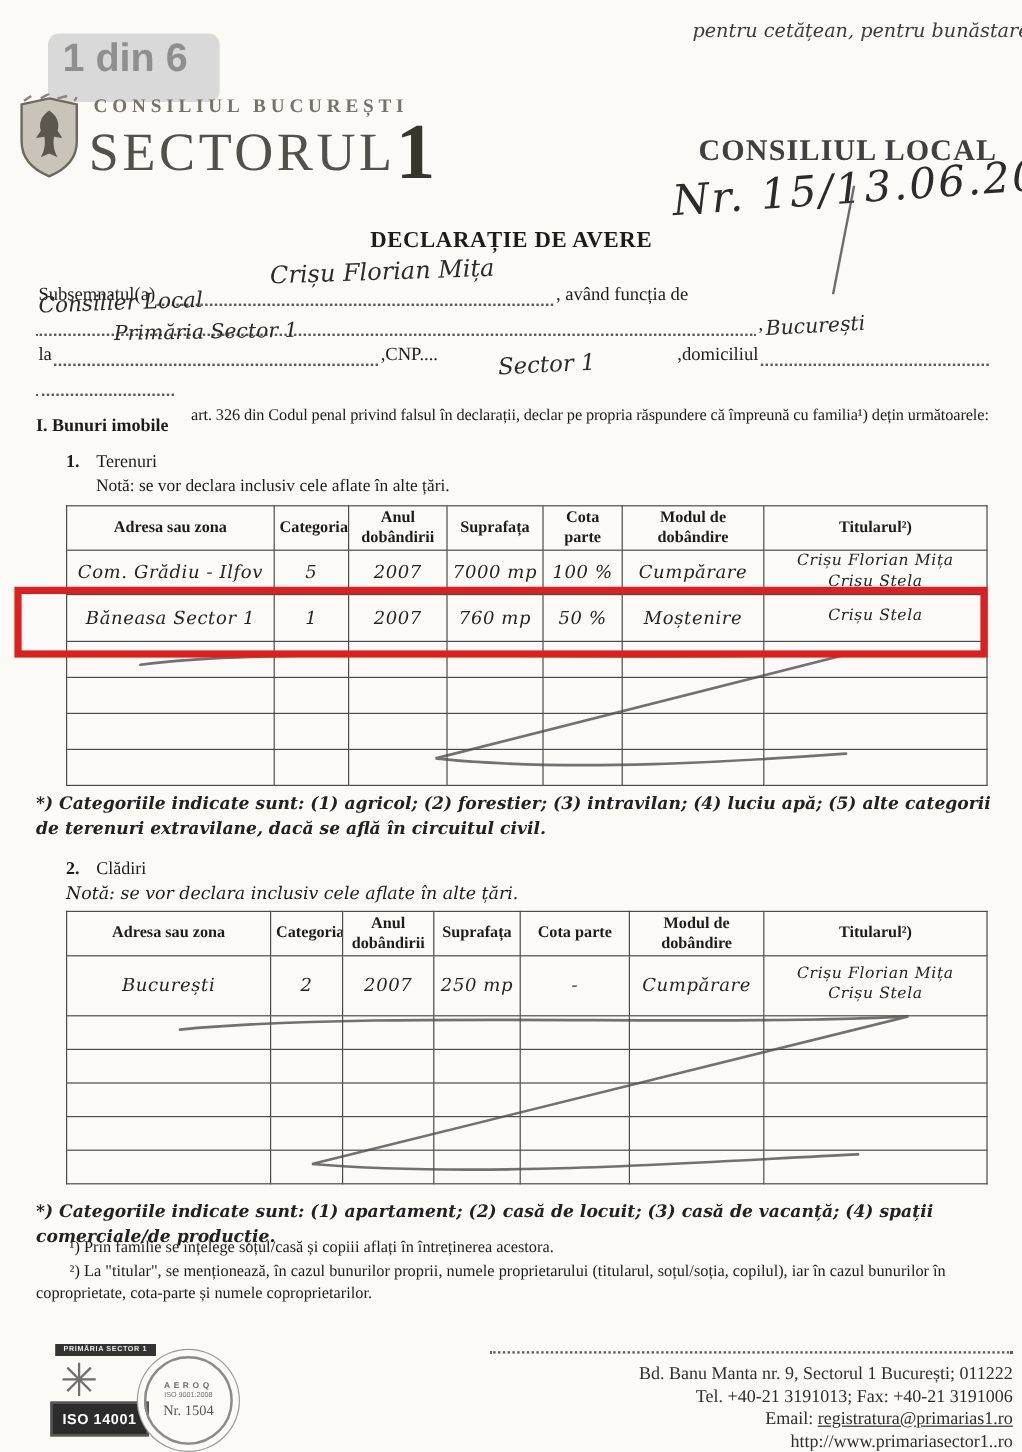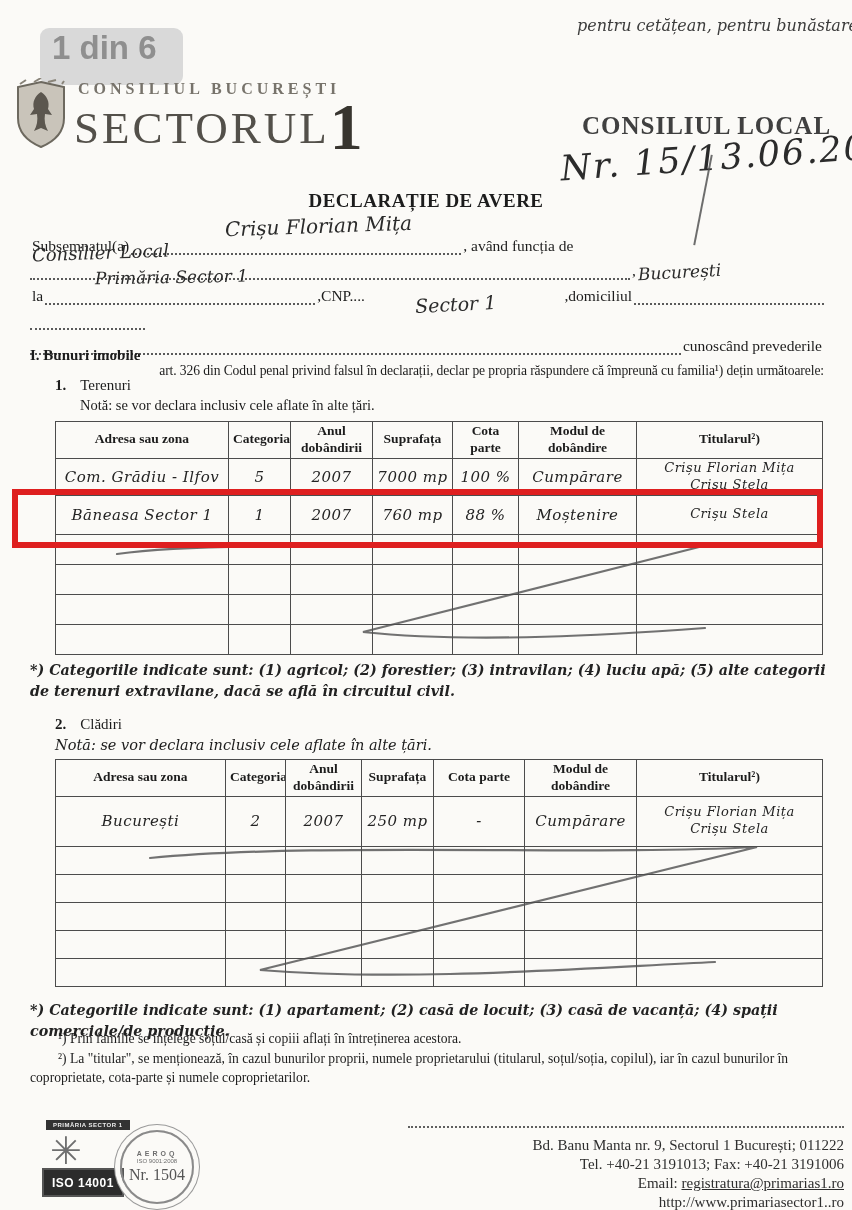--- a/index.html
+++ b/index.html
@@ -97,21 +97,21 @@
     padding:6px 8px 5px;letter-spacing:.5px;border:2px solid #555;
   }
   .seal{
     position:absolute;left:120px;top:1130px;width:70px;height:70px;border-radius:50%;
     border:2px solid #8a8a8a;box-shadow:0 0 0 5px #fbfaf7,0 0 0 6px #9a9a9a;
     display:flex;flex-direction:column;align-items:center;justify-content:center;
     color:#6e6e6e;font-family:"Liberation Sans",sans-serif;text-align:center;
   }
   .seal .org{font-size:7px;letter-spacing:3px;font-weight:bold;}
   .seal .std{font-size:6px;margin-top:1px;}
-  .seal .nr{font-size:16px;font-family:"Liberation Serif",serif;margin-top:2px;color:#555;}
+  .seal .nr{font-size:12px;font-family:"Liberation Serif",serif;margin-top:2px;color:#555;}
   .cert-text{
     position:absolute;left:212px;top:1133px;width:262px;
     font-family:"Liberation Sans",sans-serif;font-size:8.6px;line-height:11.5px;
     color:#8c8c8c;letter-spacing:.4px;text-align:justify;
   }
   .addr{
     position:absolute;right:8px;top:1126px;width:436px;text-align:right;
     font-size:15px;line-height:19px;color:#2e2e2e;
   }
   .addr .dots{border-top:2.5px dotted #5f5f5f;margin-bottom:8px;}
@@ -159,24 +159,20 @@
       <span class="grow"></span>
       <span class="ilabel">,domiciliul</span>
       <span class="leader" style="width:190px"></span>
       <span class="hw-over hand" style="left:65px;top:-13px;font-size:17px;transform:rotate(-1deg)">Primăria Sector 1</span>
       <span class="hw-over hand" style="left:608px;top:-18px;font-size:17px;transform:rotate(-3deg)">București</span>
     </div>
     <div class="irow">
       <span class="leader" style="width:115px"></span>
       <span class="hw-over hand" style="left:385px;top:-12px;font-size:19px;transform:rotate(-3deg)">Sector 1</span>
     </div>
-    <div class="irow">
-      <span class="leader grow"></span>
-      <span class="ilabel">cunoscând prevederile</span>
-    </div>
     <div class="legal">art. 326 din Codul penal privind falsul în declarații, declar pe propria răspundere că împreună cu familia¹) dețin următoarele:</div>
   </div>
 
   <div class="sec-title" style="top:347px">I. Bunuri imobile</div>
   <div class="sub-head" style="top:377px">
     <b>1.</b><span>Terenuri</span>
   </div>
   <div class="note" style="left:80px;top:397px">Notă: se vor declara inclusiv cele aflate în alte țări.</div>
 
   <table class="decl" style="top:421px">
@@ -207,21 +203,21 @@
       <td class="hw-cell">100 %</td>
       <td class="hw-cell">Cumpărare</td>
       <td class="hw-cell titular">Crișu Florian Mița
 Crișu Stela</td>
     </tr>
     <tr style="height:39px">
       <td class="hw-cell">Băneasa Sector 1</td>
       <td class="hw-cell">1</td>
       <td class="hw-cell">2007</td>
       <td class="hw-cell">760 mp</td>
-      <td class="hw-cell">88 %</td>
+      <td class="hw-cell">50 %</td>
       <td class="hw-cell">Moștenire</td>
       <td class="hw-cell titular">Crișu Stela</td>
     </tr>
     <tr style="height:30px">
           <td></td>
           <td></td>
           <td></td>
           <td></td>
           <td></td>
           <td></td>

